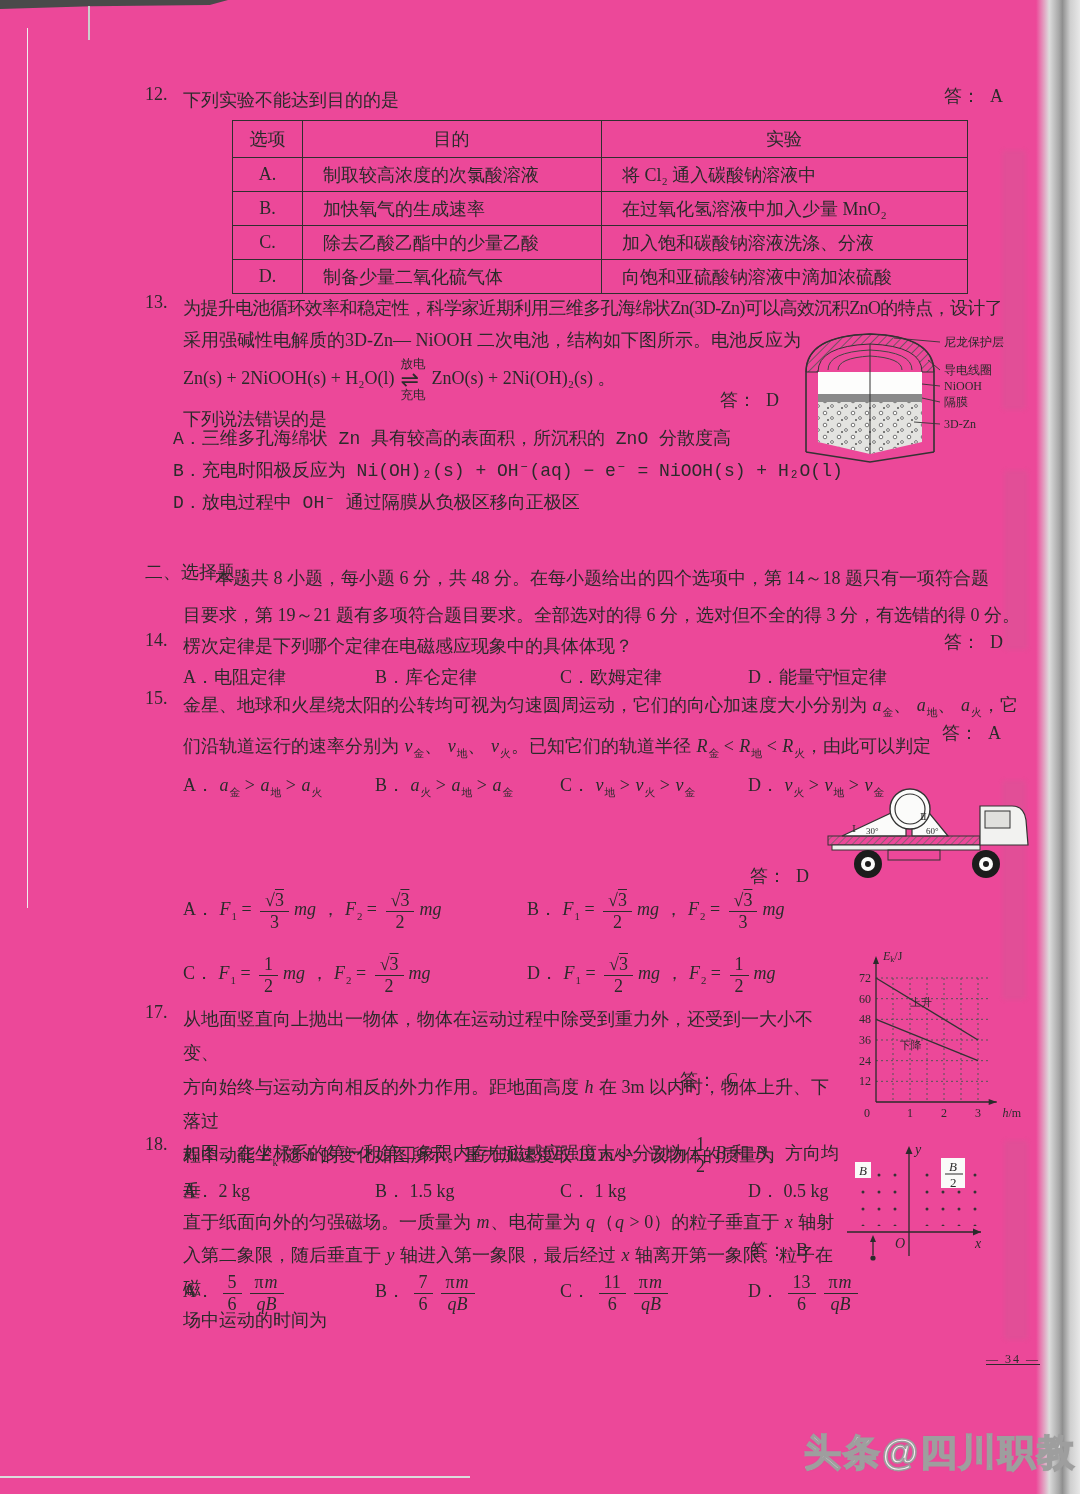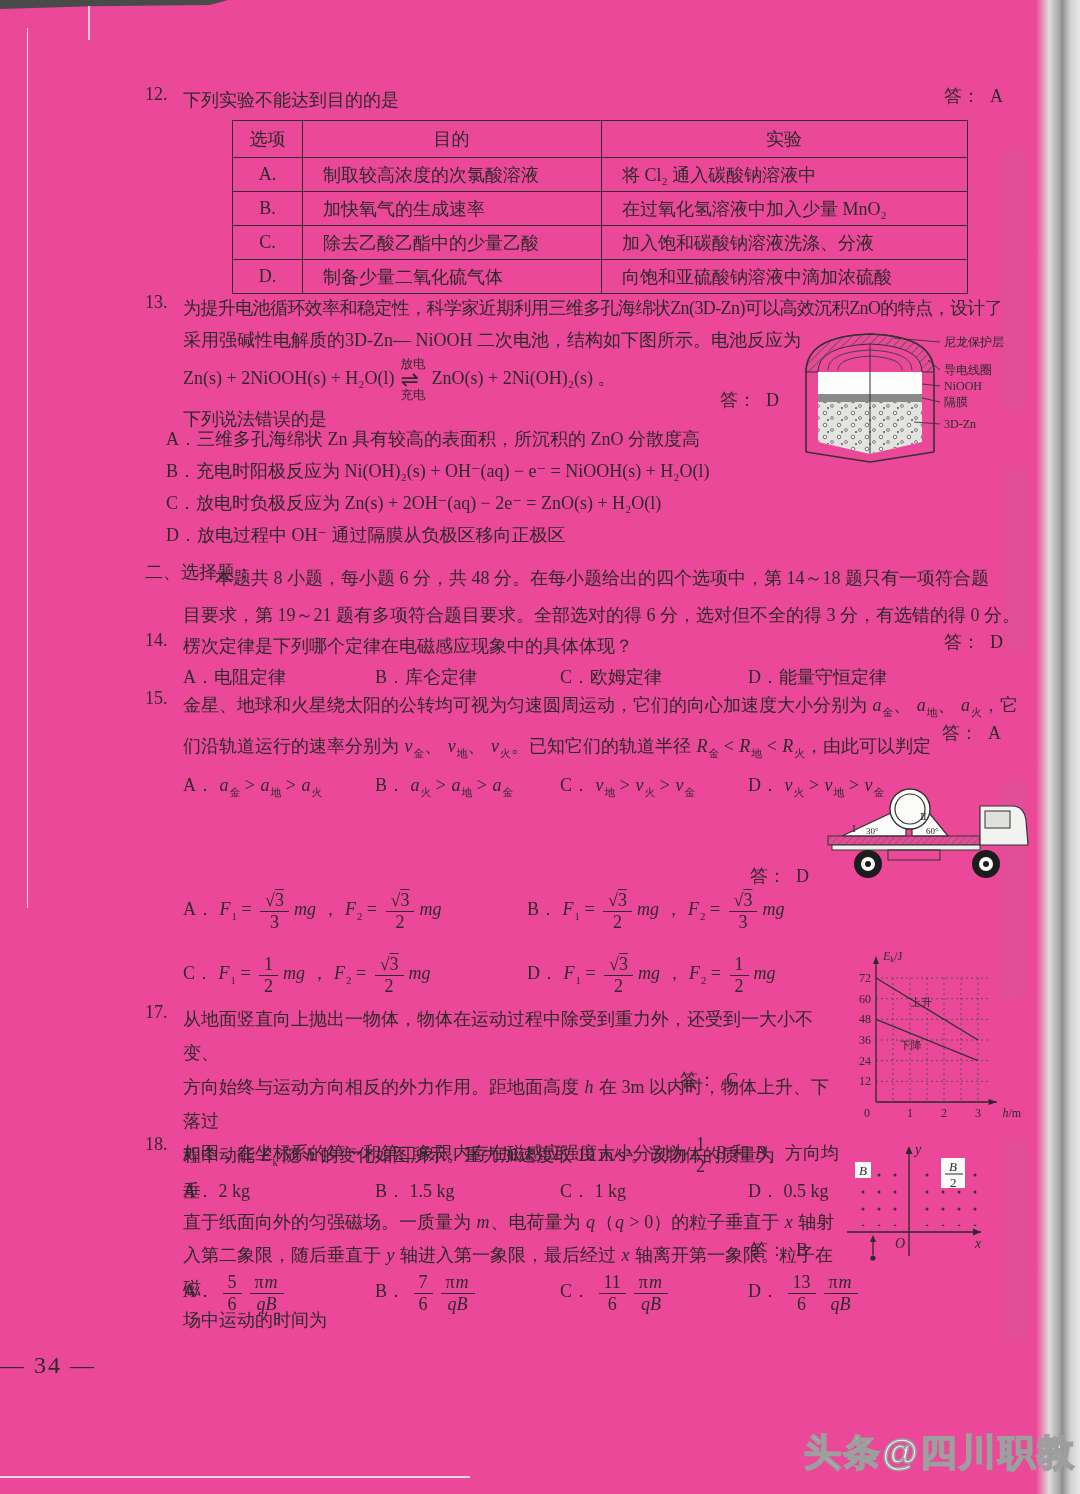--- a/index.html
+++ b/index.html
@@ -52,21 +52,21 @@
   svg{position:absolute;overflow:visible;}
   svg text{fill:#2b2b2b;font-family:"Liberation Serif","DejaVu Serif",serif;}
   .grid{stroke:#555;stroke-width:1;stroke-dasharray:2 3;fill:none;}
   .axis{stroke:#2b2b2b;stroke-width:1.3;}
   .axf{fill:#2b2b2b;}
   .sline{stroke:#333;stroke-width:1.4;}
   .tick{font-size:12px;}
   .slabel{font-size:11px;}
   .alabel{font-size:12px;}
   
-  .footer{position:absolute;left:0;top:1352px;width:1040px;text-align:left;font-size:24px;letter-spacing:2px;}
+  .footer{position:absolute;left:0;top:1352px;width:1040px;text-align:right;font-size:12px;letter-spacing:2px;text-decoration:underline;}
   .watermark{position:absolute;top:1428px;right:4px;font-size:37px;font-weight:bold;
       font-family:"Liberation Sans","DejaVu Sans",sans-serif;color:rgba(252,252,252,0.92);
       -webkit-text-stroke:1.6px #9e9e9e;text-shadow:0 0 2px rgba(120,120,120,0.45);letter-spacing:2px;white-space:nowrap;}
 </style>
 </head>
 <body>
 
 <div id="page">
 
   <div class="top-left-mark"></div>
@@ -130,24 +130,23 @@
             <span class="eqa">⇌</span>
             <span class="eqb">充电</span>
           </span><span>ZnO(s) + 2Ni(OH)₂(s) 。</span>
       </div>
       <div class="line" style="line-height:30px;">下列说法错误的是</div>
     </div>
   </div>
   <div class="ans" style="left:720px;top:388px;">
     <span>答：</span><span class="av">D</span>
   </div>
-  <div class="optlist" style="position:absolute;left:166px;top:423px;">
+  <div class="optlist" style="position:absolute;left:173px;top:423px;font-family:Liberation Mono, monospace;">
     <div>A．三维多孔海绵状 Zn 具有较高的表面积，所沉积的 ZnO 分散度高</div>
     <div>B．充电时阳极反应为 Ni(OH)₂(s) + OH⁻(aq) − e⁻ = NiOOH(s) + H₂O(l)</div>
-    <div>C．放电时负极反应为 Zn(s) + 2OH⁻(aq) − 2e⁻ = ZnO(s) + H₂O(l)</div>
     <div>D．放电过程中 OH⁻ 通过隔膜从负极区移向正极区</div>
   </div>
 
   <svg style="left:794px;top:326px;" width="250" height="140" viewBox="0 0 250 140">
     <defs>
       <pattern id="bhatch" width="6" height="6" patternUnits="userSpaceOnUse" patternTransform="rotate(45)">
         <line x1="0" y1="0" x2="0" y2="6" stroke="#555" stroke-width="1.6"></line>
       </pattern>
       <pattern id="stip" width="14" height="12" patternUnits="userSpaceOnUse">
         <circle cx="3" cy="3" r="1.8" fill="#fff" stroke="#555" stroke-width="0.8"></circle>

